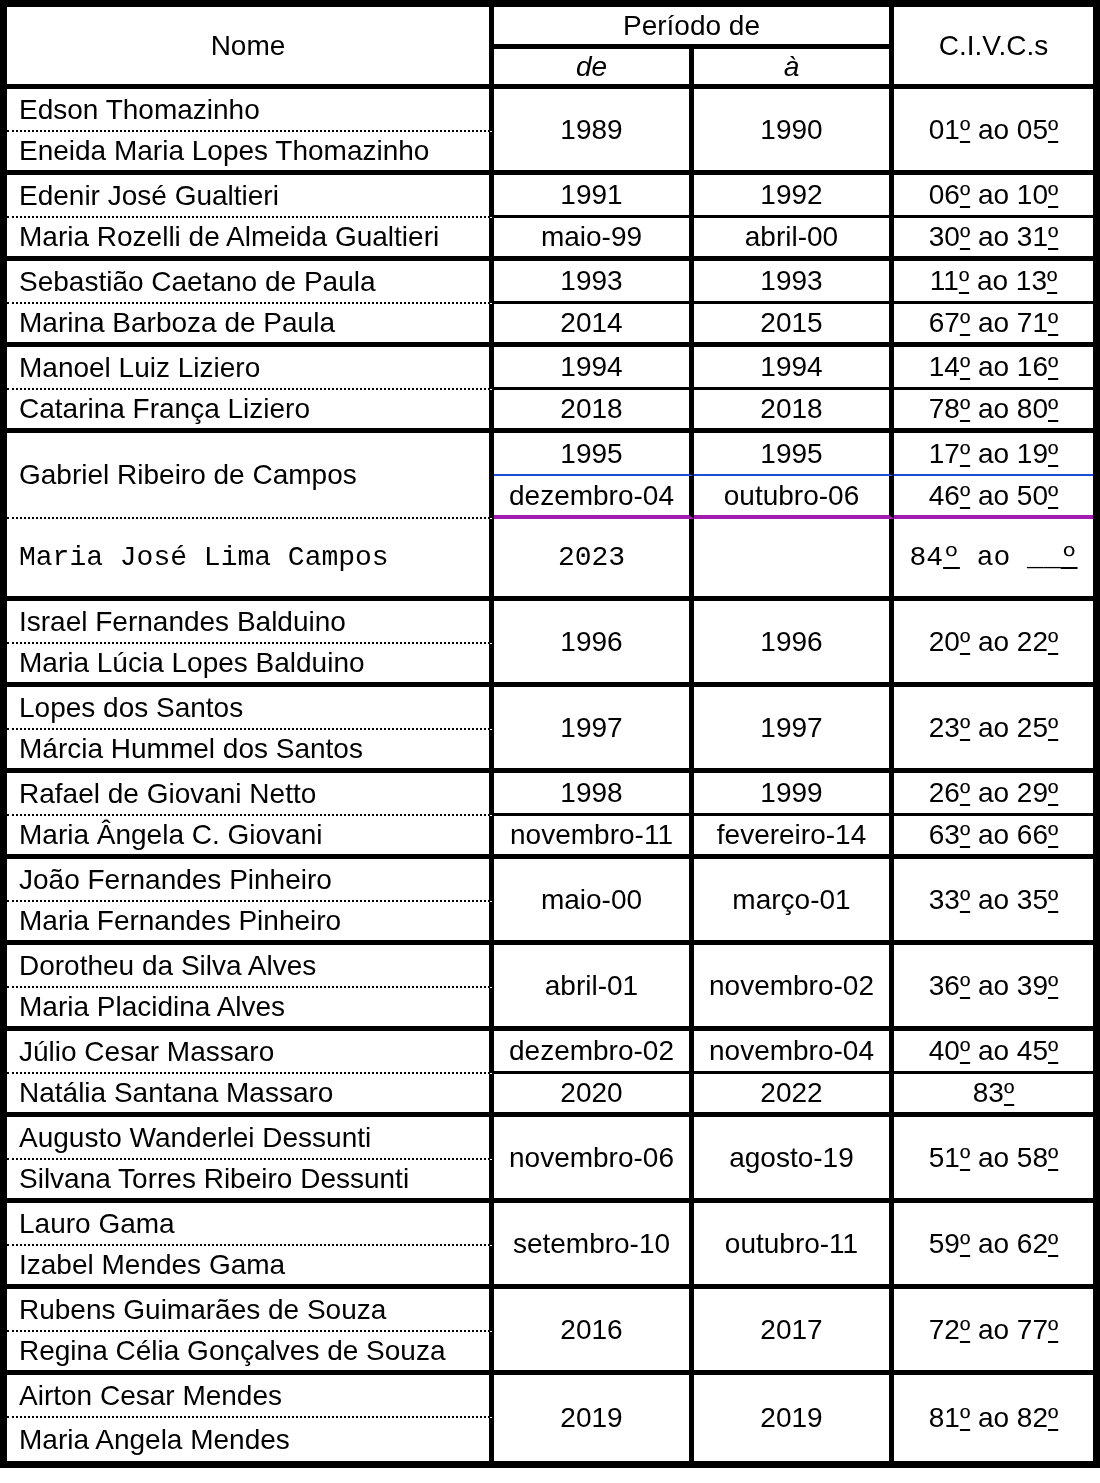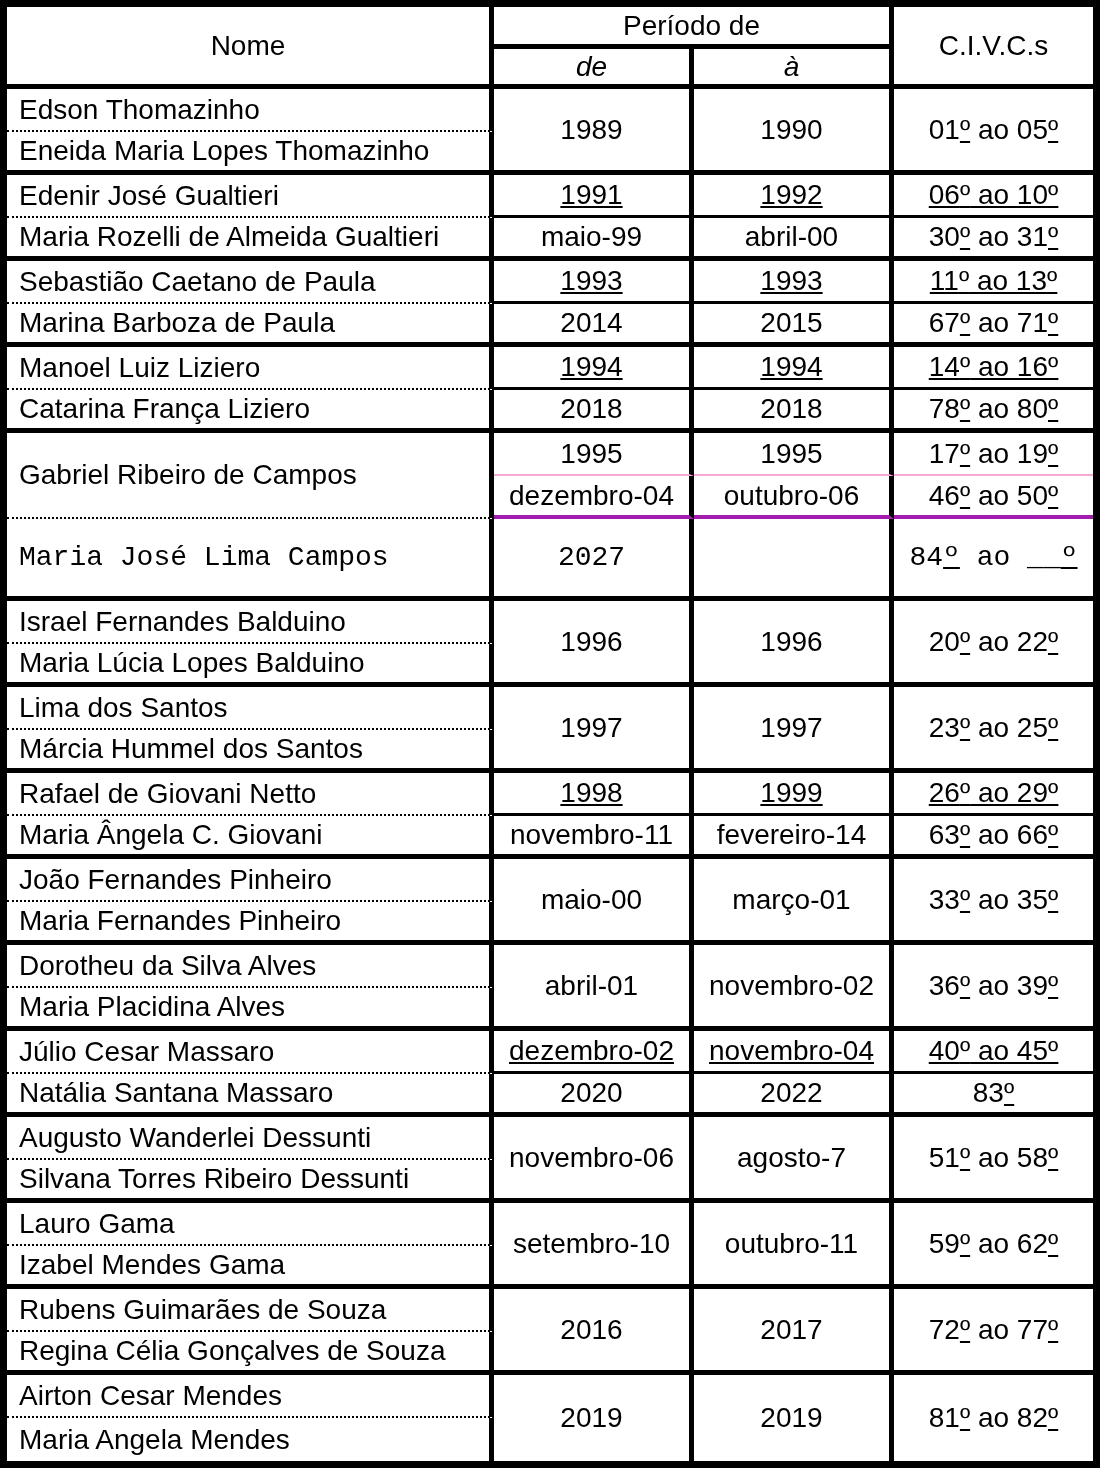--- a/index.html
+++ b/index.html
@@ -29,22 +29,22 @@
     overflow: hidden;
     background: #fff;
   }
   th { text-align: center; }
   td.name { text-align: left; padding: 2px 8px 2px 12px; }
   td.c    { text-align: center; padding: 2px 4px; }
 
   
   .civc    { border-right: 0; }           
   .bb-dot  { border-bottom: 2px dotted #000; margin-top: 22px; }
-  .bb-xthin{ border-bottom: 2px solid #f9a8d4; }
-  .bb-thin { border-bottom: 3px solid #000; text-decoration: underline; }
+  .bb-xthin{ border-bottom: 2px solid #1d4ed8; }
+  .bb-thin { border-bottom: 3px solid #000; }
   .bb-med  { border-bottom: 4px solid #a21caf; }
   .bb0     { border-bottom: 0; }          
 
   tr { height: 43px; }
   tr.hdr1 { height: 42px; }
   tr.hdr2 { height: 40px; font-style: italic; }
   tr.tall { height: 82px; font-family: Liberation Mono, monospace; }
 
   
   .ord {
@@ -131,37 +131,37 @@
       <td class="c bb-xthin">1995</td>
       <td class="c civc bb-xthin">17<span class="ord">º</span> ao 19<span class="ord">º</span></td>
     </tr>
     <tr>
       <td class="c bb-med">dezembro-04</td>
       <td class="c bb-med">outubro-06</td>
       <td class="c civc bb-med">46<span class="ord">º</span> ao 50<span class="ord">º</span></td>
     </tr>
     <tr class="tall">
       <td class="name">Maria José Lima Campos</td>
-      <td class="c">2027</td>
+      <td class="c">2023</td>
       <td class="c"></td>
       <td class="c civc">84<span class="ord">º</span> ao __<span class="ord">º</span></td>
     </tr>
 
     <tr>
       <td class="name bb-dot">Israel Fernandes Balduino</td>
       <td class="c" rowspan="2">1996</td>
       <td class="c" rowspan="2">1996</td>
       <td class="c civc" rowspan="2">20<span class="ord">º</span> ao 22<span class="ord">º</span></td>
     </tr>
     <tr>
       <td class="name">Maria Lúcia Lopes Balduino</td>
     </tr>
 
     <tr>
-      <td class="name bb-dot">Lima dos Santos</td>
+      <td class="name bb-dot">Lopes dos Santos</td>
       <td class="c" rowspan="2">1997</td>
       <td class="c" rowspan="2">1997</td>
       <td class="c civc" rowspan="2">23<span class="ord">º</span> ao 25<span class="ord">º</span></td>
     </tr>
     <tr>
       <td class="name">Márcia Hummel dos Santos</td>
     </tr>
 
     <tr>
       <td class="name bb-dot">Rafael de Giovani Netto</td>
@@ -205,21 +205,21 @@
     <tr>
       <td class="name">Natália Santana Massaro</td>
       <td class="c">2020</td>
       <td class="c">2022</td>
       <td class="c civc">83<span class="ord">º</span></td>
     </tr>
 
     <tr>
       <td class="name bb-dot">Augusto Wanderlei Dessunti</td>
       <td class="c" rowspan="2">novembro-06</td>
-      <td class="c" rowspan="2">agosto-7</td>
+      <td class="c" rowspan="2">agosto-19</td>
       <td class="c civc" rowspan="2">51<span class="ord">º</span> ao 58<span class="ord">º</span></td>
     </tr>
     <tr>
       <td class="name">Silvana Torres Ribeiro Dessunti</td>
     </tr>
 
     <tr>
       <td class="name bb-dot">Lauro Gama</td>
       <td class="c" rowspan="2">setembro-10</td>
       <td class="c" rowspan="2">outubro-11</td>

